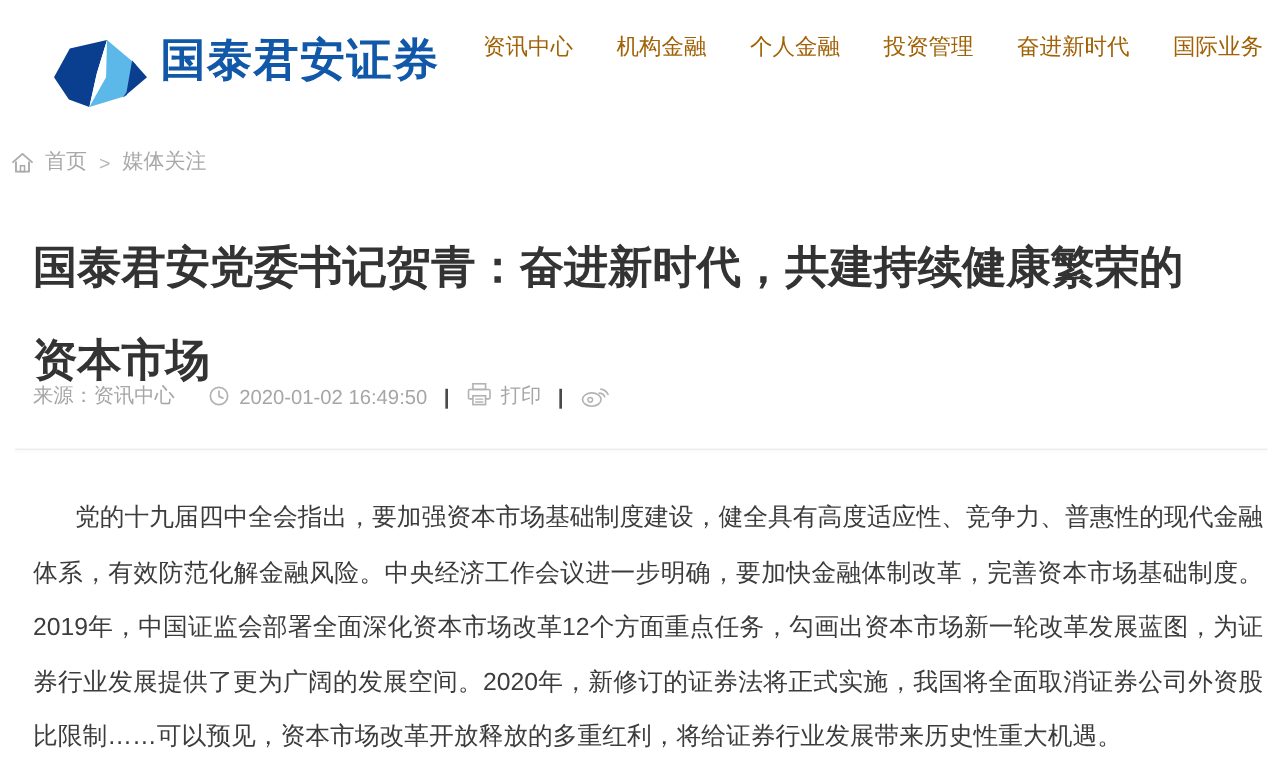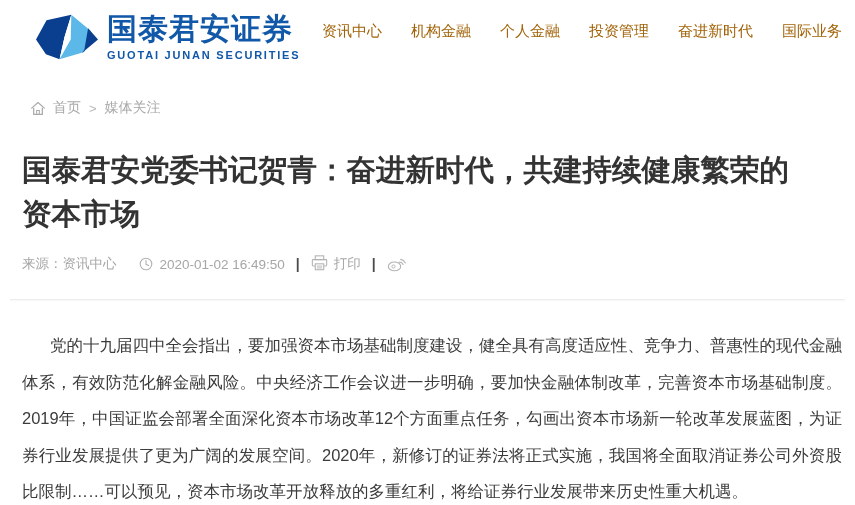--- a/index.html
+++ b/index.html
@@ -7,52 +7,52 @@
     width: 855px; height: 505px;
     background: #ffffff;
     overflow: hidden;
     font-family: "Liberation Sans", sans-serif;
     position: relative;
   }
   .page { position: relative; width: 855px; height: 505px; background: #fff; }
 
   
   .header { position: absolute; top: 0; left: 0; width: 855px; height: 88px; background: #fff; }
-  .logo-group { position: absolute; left: 36px; top: 12px; display: flex; align-items: flex-start; cursor: pointer; }
+  .logo-group { position: absolute; left: 36px; top: 24px; display: flex; align-items: flex-start; cursor: pointer; }
   .logo-gem { width: 62px; height: 46px; margin-top: 2px; }
   .logo-text { margin-left: 9px; display: flex; flex-direction: column; }
   .logo-cn {
     font-size: 30px; font-weight: bold; color: #1158a8;
     letter-spacing: 1px; line-height: 34px; white-space: nowrap;
   }
   .logo-en {
     font-size: 11px; font-weight: bold; color: #1158a8;
     letter-spacing: 1.8px; margin-top: 3px; white-space: nowrap;
   }
   .nav { position: absolute; left: 322px; top: 0; height: 62px; display: flex; align-items: center; }
   .nav-item {
     font-size: 15px; color: #a16207; margin-right: 29px;
     white-space: nowrap; cursor: pointer;
   }
 
   
   .breadcrumb {
-    position: absolute; left: 30px; top: 99px;
+    position: absolute; left: 7px; top: 99px;
     display: flex; align-items: center;
     font-size: 14px; color: #a8a8a8;
   }
   .breadcrumb .home-icon { width: 16px; height: 15px; margin-right: 7px; }
   .crumb-link { cursor: pointer; }
   .crumb-sep { margin: 0 8px; color: #b8b8b8; font-size: 13px; }
 
   
   .article-title {
     position: absolute; left: 22px; top: 148px; width: 790px;
     font-size: 29.5px; font-weight: bold; color: #333333;
-    line-height: 44px; letter-spacing: 0px;
+    line-height: 62px; letter-spacing: 0px;
   }
   .meta {
     position: absolute; left: 22px; top: 254px; height: 20px;
     display: flex; align-items: center;
     font-size: 13.5px; color: #a6a6a6; white-space: nowrap;
   }
   .meta .clock-icon { width: 14px; height: 14px; margin: 0 7px 0 22px; }
   .meta .pipe { color: #4a4a4a; font-size: 14px; margin: 0 11px; font-weight: bold; }
   .meta .printer-icon { width: 17px; height: 16px; margin-right: 6px; }
   .meta .print-btn { display: flex; align-items: flex-start; cursor: pointer; color: #a6a6a6; }
@@ -81,21 +81,20 @@
   <div class="header">
     <div class="logo-group">
       <svg class="logo-gem" viewBox="0 0 100 72">
         <polygon points="0,40 17,9 57,0 46,36 38,72 16,64" fill="#0a3e8e"></polygon>
         <polygon points="57,0 46,36 38,72 56,40" fill="#ffffff"></polygon>
         <polygon points="57,0 56,40 38,72 78,60 88,26" fill="#5cb8e8"></polygon>
         <polygon points="84,22 100,40 74,62 78,56" fill="#0a3e8e"></polygon>
       </svg>
       <div class="logo-text">
         <span class="logo-cn">国泰君安证券</span>
-        <span class="logo-en">GUOTAI JUNAN SECURITIES</span>
       </div>
     </div>
     <div class="nav">
       <span class="nav-item">资讯中心</span>
       <span class="nav-item">机构金融</span>
       <span class="nav-item">个人金融</span>
       <span class="nav-item">投资管理</span>
       <span class="nav-item">奋进新时代</span>
       <span class="nav-item">国际业务</span>
     </div>

